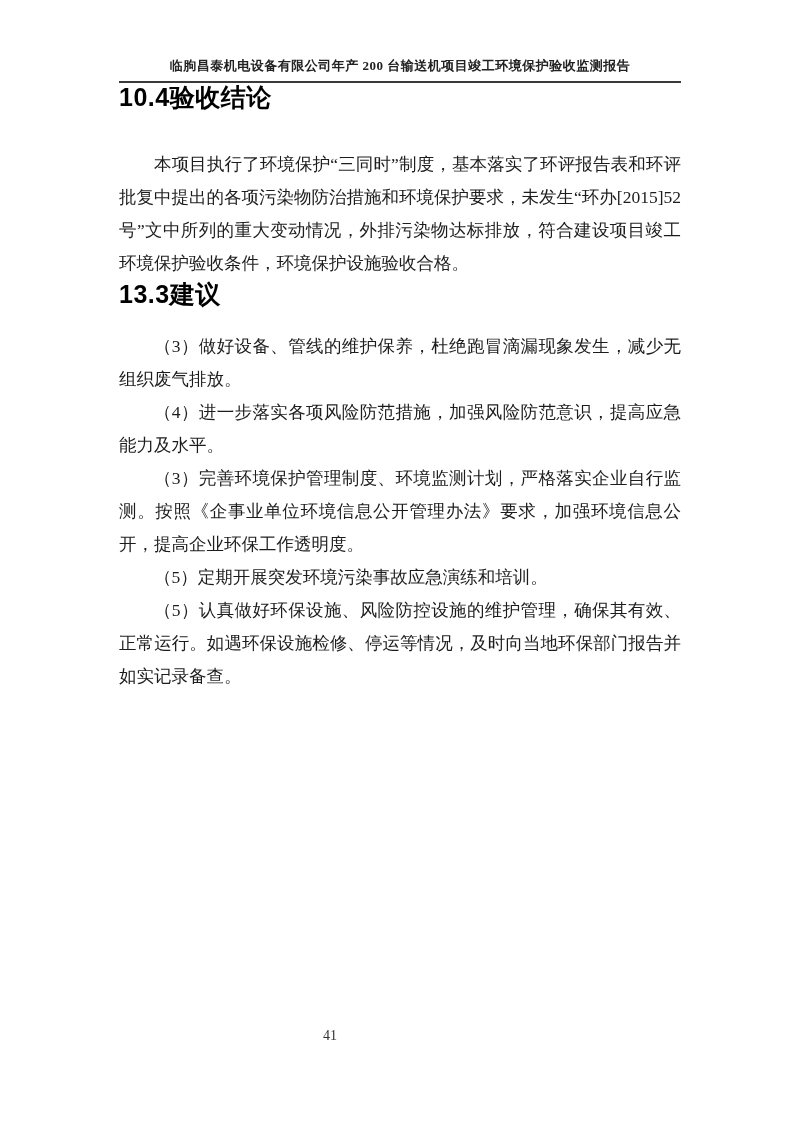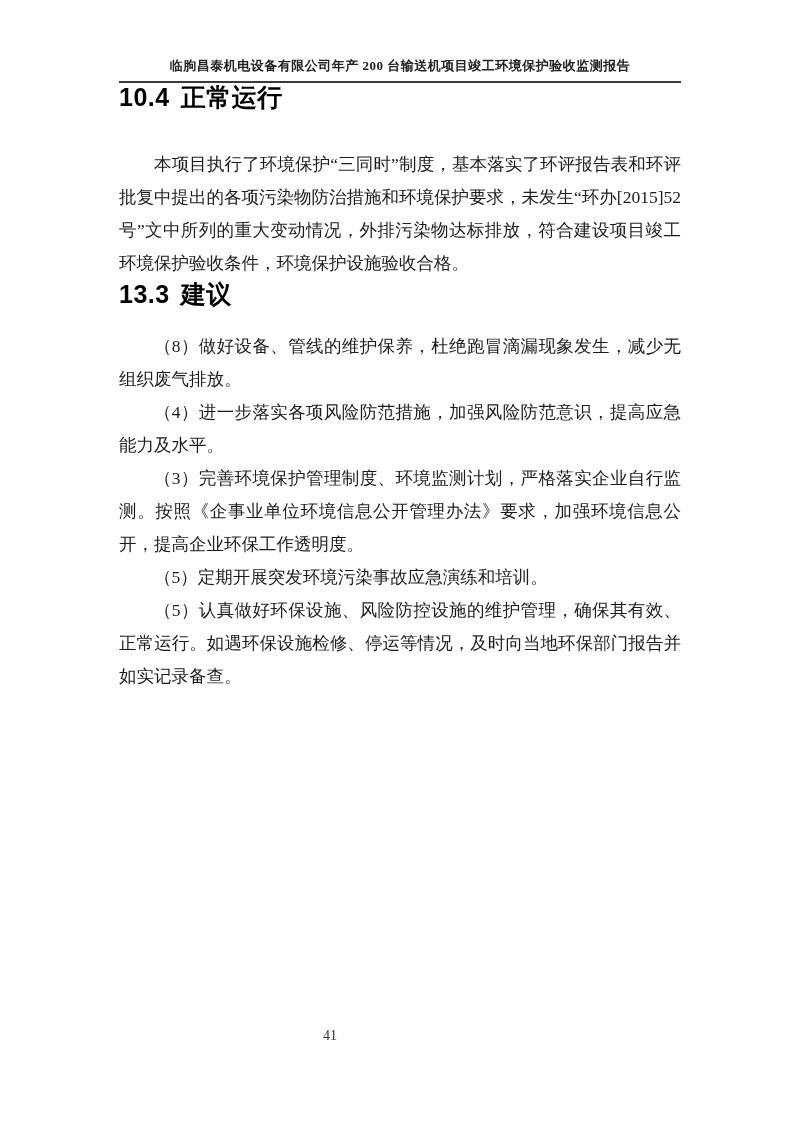--- a/index.html
+++ b/index.html
@@ -49,21 +49,21 @@
     font-family: "Liberation Sans", "DejaVu Sans", sans-serif;
     font-weight: bold;
     color: #000000;
     font-size: 25px;
     line-height: 28px;
     margin: 0;
     letter-spacing: 0.5px;
   }
   .heading-1 { margin-top: 21px; }
   .heading-2 { margin-top: 29px; }
-  .sec-heading .h-num { margin-right: 11px; }
+  .sec-heading .h-num { }
   .body-block-1 { margin-top: 37px; }
   .body-block-2 { margin-top: 22px; }
   p.body-para {
     margin: 0;
     font-size: 17.5px;
     line-height: 33px;
     text-align: justify;
     text-justify: inter-ideograph;
     text-indent: 2em;
     color: #1c1c1c;
@@ -85,33 +85,33 @@
 
 <div class="page">
   <div class="content">
 
     <div class="doc-header">
       <span>临朐昌泰机电设备有限公司年产 200 台输送机项目竣工环境保护验收监测报告</span>
     </div>
     <hr class="header-rule">
 
     <h2 class="sec-heading heading-1">
-      <span class="h-num">10.4</span><span>正常运行</span>
+      <span class="h-num">10.4</span><span>验收结论</span>
     </h2>
 
     <div class="body-block-1">
       <p class="body-para">本项目执行了环境保护“三同时”制度，基本落实了环评报告表和环评批复中提出的各项污染物防治措施和环境保护要求，未发生“环办[2015]52 号”文中所列的重大变动情况，外排污染物达标排放，符合建设项目竣工环境保护验收条件，环境保护设施验收合格。</p>
     </div>
 
     <h2 class="sec-heading heading-2">
       <span class="h-num">13.3</span><span>建议</span>
     </h2>
 
     <div class="body-block-2">
-      <p class="body-para">（8）做好设备、管线的维护保养，杜绝跑冒滴漏现象发生，减少无组织废气排放。</p>
+      <p class="body-para">（3）做好设备、管线的维护保养，杜绝跑冒滴漏现象发生，减少无组织废气排放。</p>
       <p class="body-para">（4）进一步落实各项风险防范措施，加强风险防范意识，提高应急能力及水平。</p>
       <p class="body-para">（3）完善环境保护管理制度、环境监测计划，严格落实企业自行监测。按照《企事业单位环境信息公开管理办法》要求，加强环境信息公开，提高企业环保工作透明度。</p>
       <p class="body-para">（5）定期开展突发环境污染事故应急演练和培训。</p>
       <p class="body-para">（5）认真做好环保设施、风险防控设施的维护管理，确保其有效、正常运行。如遇环保设施检修、停运等情况，及时向当地环保部门报告并如实记录备查。</p>
     </div>
 
   </div>
 
   <div class="page-footer">
     <span>41</span>

